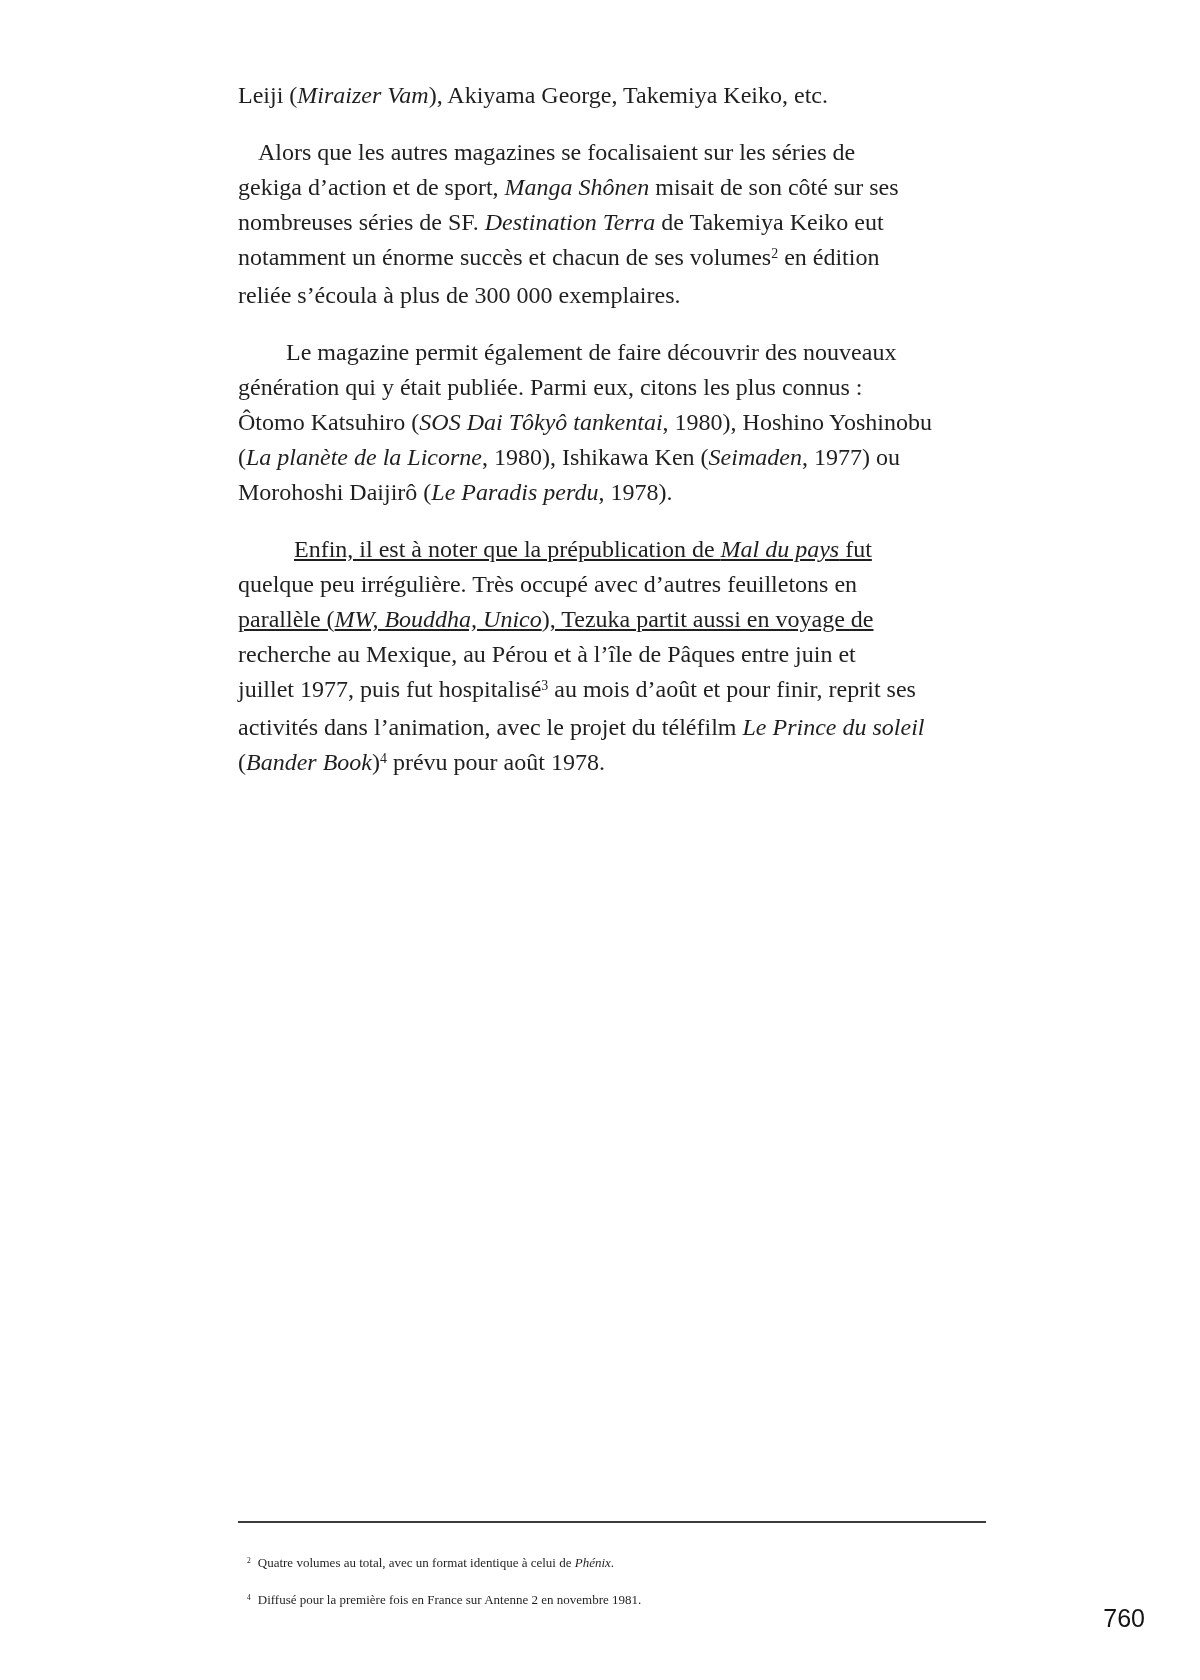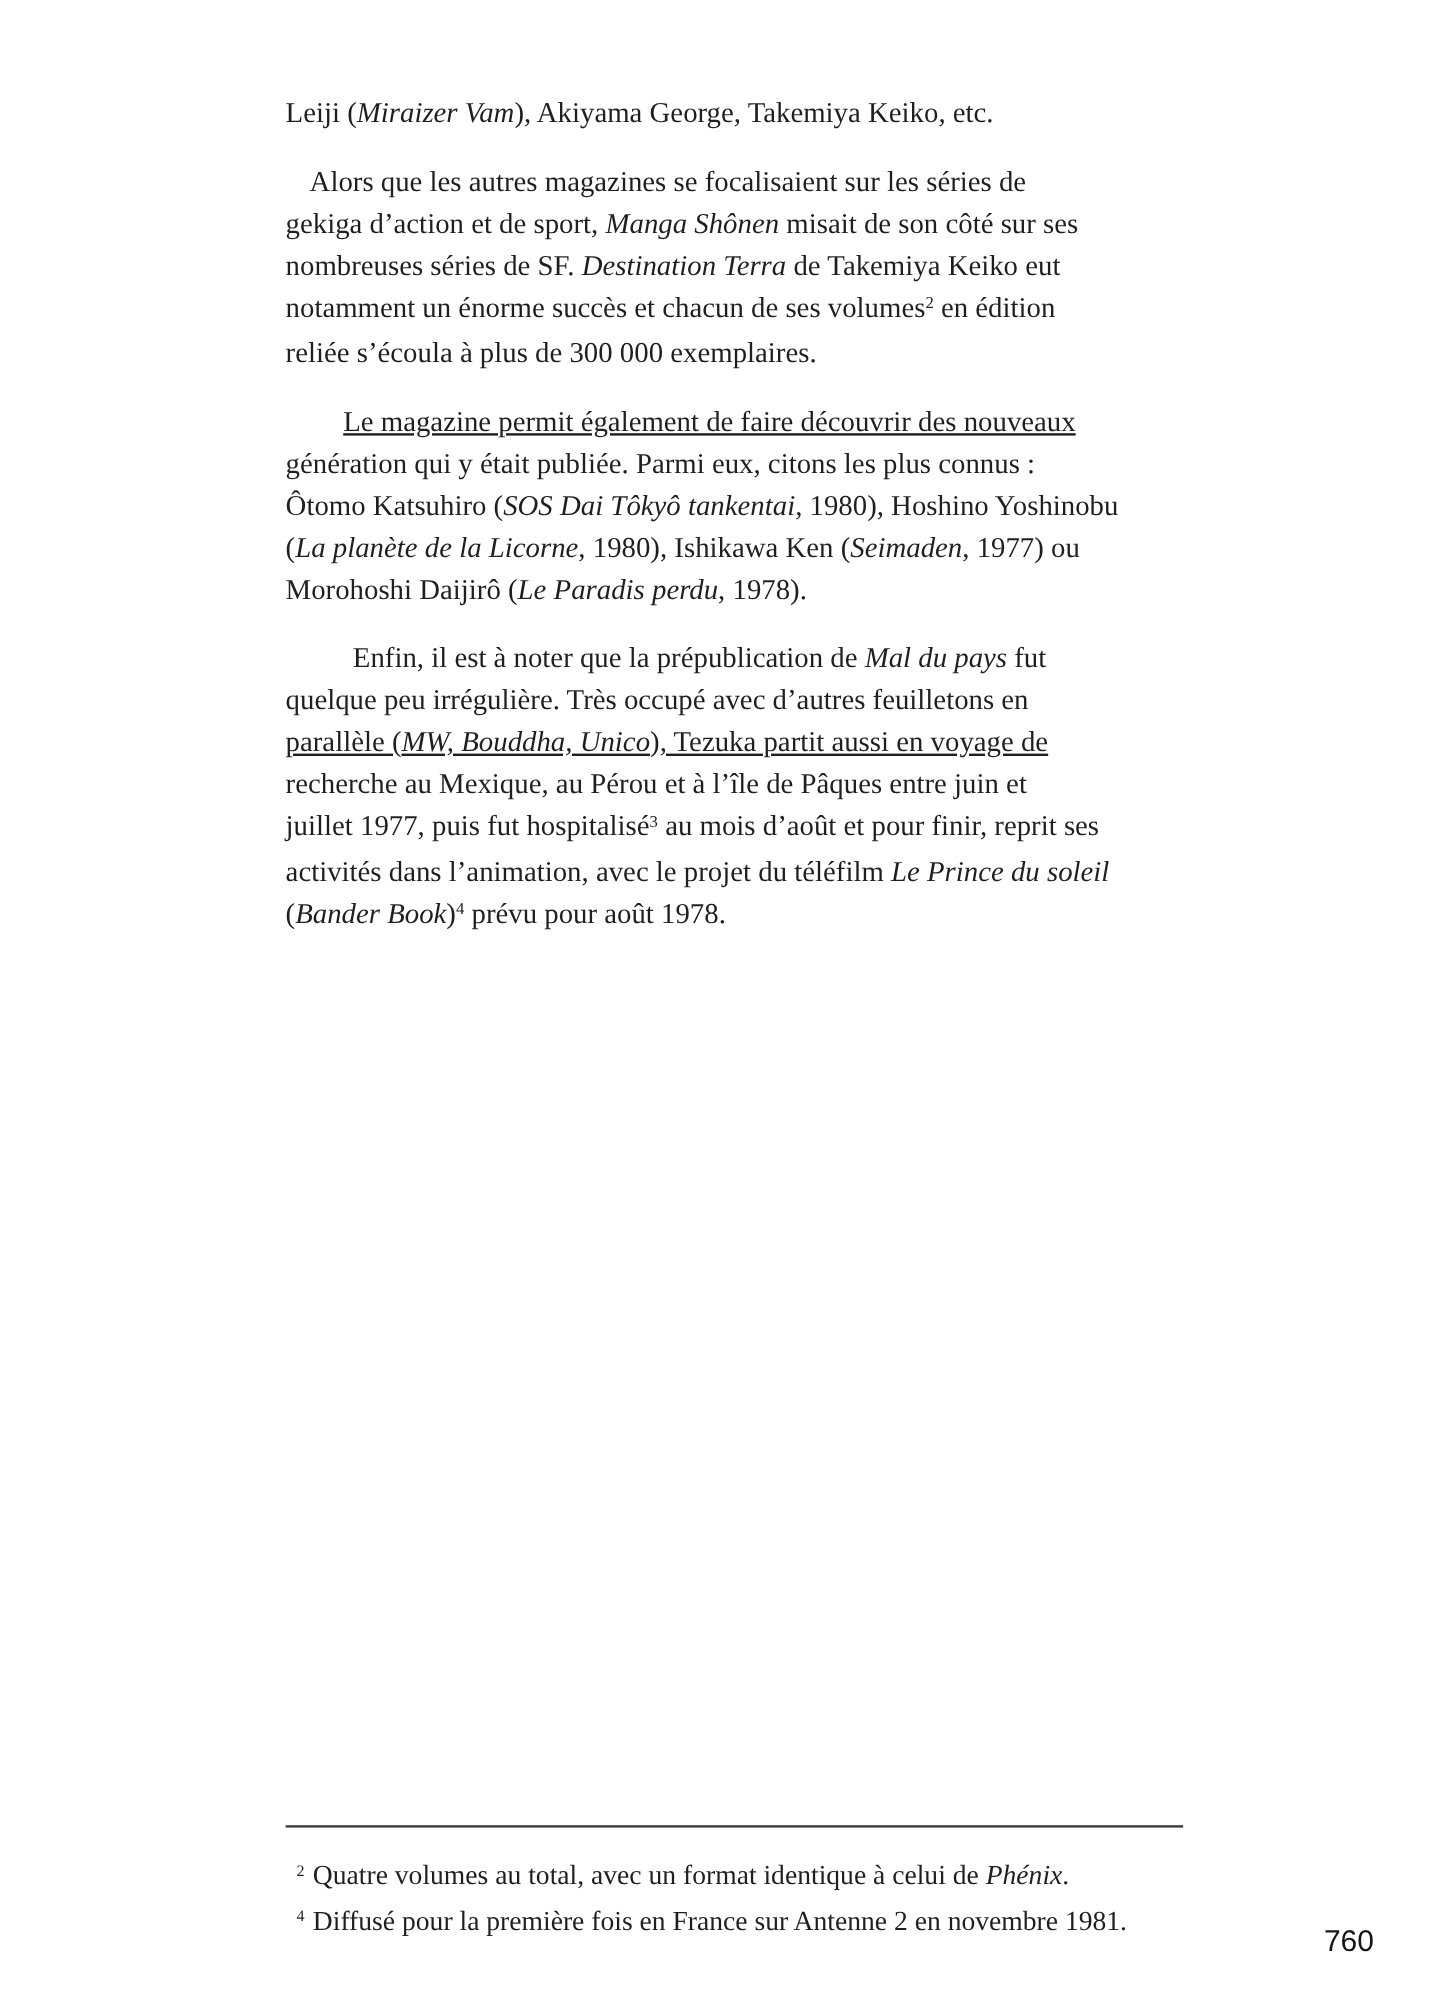--- a/index.html
+++ b/index.html
@@ -23,41 +23,41 @@
     left:238px;
     top:78px;
     width:748px;
     font-size:24px;
     line-height:35px;
   }
   .line{white-space:nowrap;}
   .para + .para{margin-top:22px;}
   #paras .para:nth-child(2) .line:first-child{text-indent:20px;}
   #paras .para:nth-child(3) .line:first-child{text-indent:48px;}
-  #paras .para:nth-child(4) .line:first-child{text-indent:56px;}
+  #paras .para:nth-child(4) .line:first-child{text-indent:56px;text-decoration:underline;}
   .it{font-style:italic;}
   .sup{
     font-size:0.58em;
     position:relative;
     top:-0.5em;
   }
   .footnote-rule{
     position:absolute;
     left:238px;
     top:1521px;
     width:748px;
     height:2px;
     background:var(--rule);
   }
   .footnotes{
     position:absolute;
     left:247px;
     top:1545px;
     width:740px;
-    font-size:23px;
+    font-size:13px;
     line-height:35px;
   }
   .footnote{white-space:nowrap;}
   .fm{margin-right:7px;}
   .page-number{
     position:absolute;
     top:1604px;
     right:95px;
     font-size:25px;
     font-family:Liberation Sans, sans-serif;
@@ -73,21 +73,21 @@
         <div class="line"><span>Leiji (</span><span class="it">Miraizer Vam</span><span>), Akiyama George, Takemiya Keiko, etc.</span></div>
       </div>
       <div class="para">
         <div class="line j" style="word-spacing: 0px;"><span>Alors que les autres magazines se focalisaient sur les séries de</span></div>
         <div class="line j" style="word-spacing: 0px;"><span>gekiga d’action et de sport, </span><span class="it">Manga Shônen</span><span> misait de son côté sur ses</span></div>
         <div class="line j" style="word-spacing: 0px;"><span>nombreuses séries de SF. </span><span class="it">Destination Terra</span><span> de Takemiya Keiko eut</span></div>
         <div class="line j" style="word-spacing: 0px;"><span>notamment un énorme succès et chacun de ses volumes</span><span class="sup">2</span><span> en édition</span></div>
         <div class="line"><span>reliée s’écoula à plus de 300 000 exemplaires.</span></div>
       </div>
       <div class="para">
-        <div class="line j" style="word-spacing: 0px; text-decoration: underline;"><span>Le magazine permit également de faire découvrir des nouveaux</span></div>
+        <div class="line j" style="word-spacing: 0px;"><span>Le magazine permit également de faire découvrir des nouveaux</span></div>
         <div class="line j" style="word-spacing: 0px;"><span>génération qui y était publiée. Parmi eux, citons les plus connus :</span></div>
         <div class="line j" style="word-spacing: 0px;"><span>Ôtomo Katsuhiro (</span><span class="it">SOS Dai Tôkyô tankentai</span><span>, 1980), Hoshino Yoshinobu</span></div>
         <div class="line j" style="word-spacing: 0px;"><span>(</span><span class="it">La planète de la Licorne</span><span>, 1980), Ishikawa Ken (</span><span class="it">Seimaden</span><span>, 1977) ou</span></div>
         <div class="line"><span>Morohoshi Daijirô (</span><span class="it">Le Paradis perdu</span><span>, 1978).</span></div>
       </div>
       <div class="para">
         <div class="line j" style="word-spacing: 0px;"><span>Enfin, il est à noter que la prépublication de </span><span class="it">Mal du pays</span><span> fut</span></div>
         <div class="line j" style="word-spacing: 0px;"><span>quelque peu irrégulière. Très occupé avec d’autres feuilletons en</span></div>
         <div class="line j" style="word-spacing: 0px; text-decoration: underline;"><span>parallèle (</span><span class="it">MW, Bouddha, Unico</span><span>), Tezuka partit aussi en voyage de</span></div>
         <div class="line j" style="word-spacing: 0px;"><span>recherche au Mexique, au Pérou et à l’île de Pâques entre juin et</span></div>

